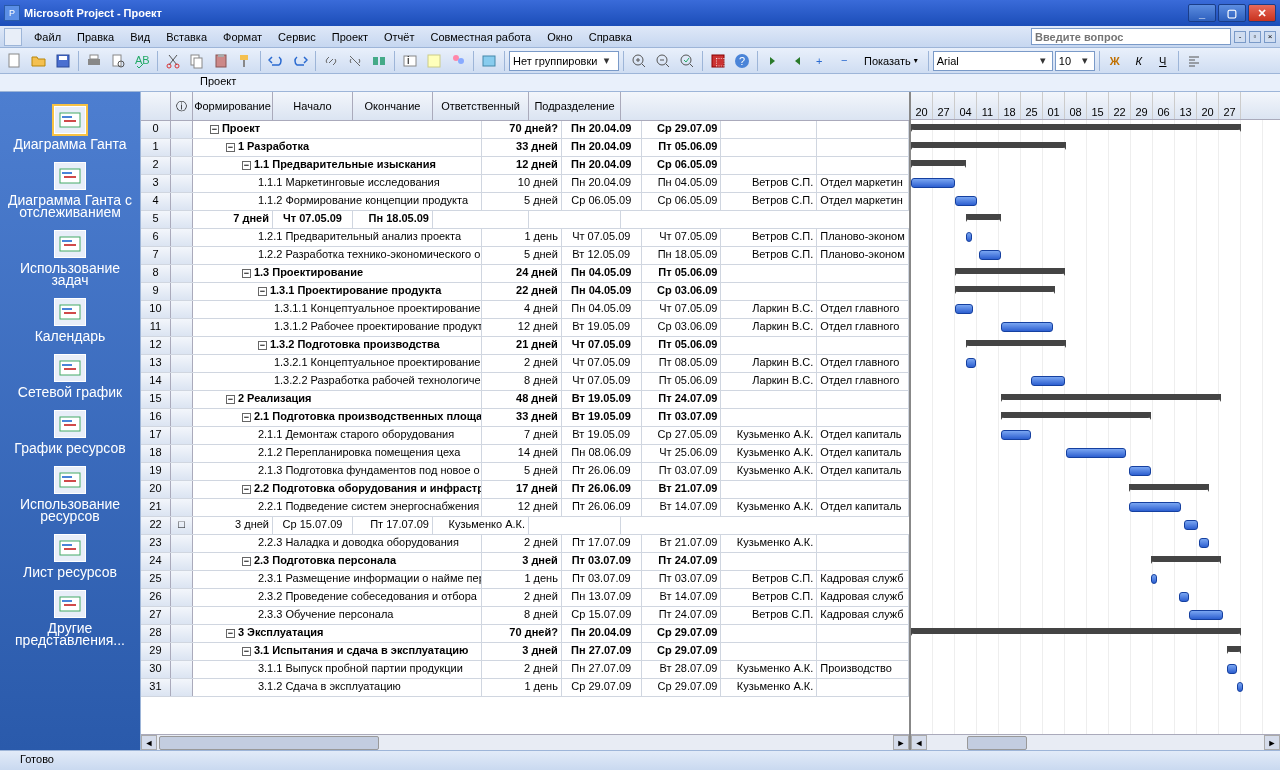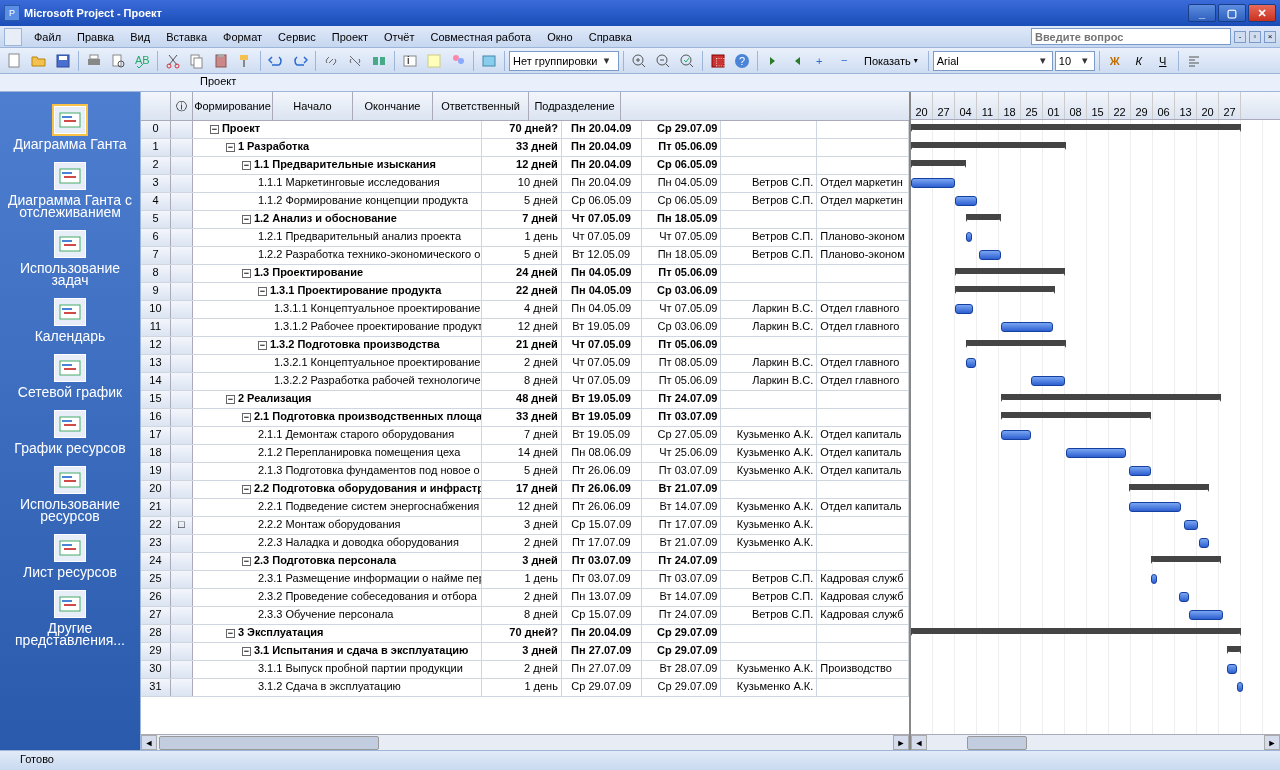--- a/index.html
+++ b/index.html
@@ -472,23 +472,20 @@
               </div>
     <div class="gc dur ">5 дней</div>
     <div class="gc start ">Ср 06.05.09</div>
     <div class="gc end ">Ср 06.05.09</div>
     <div class="gc resp">Ветров С.П.</div>
     <div class="gc dept">Отдел маркетин</div>
             </div>
             <div class="grow">
     <div class="gc rowid">5</div>
     <div class="gc info"></div>
-    <div class="gc name bold">
-                <div class="indent3"><span class="exp">−</span>1.2 Анализ и обоснование</div>
-              </div>
     <div class="gc dur bold">7 дней</div>
     <div class="gc start bold">Чт 07.05.09</div>
     <div class="gc end bold">Пн 18.05.09</div>
     <div class="gc resp"></div>
     <div class="gc dept"></div>
             </div>
             <div class="grow">
     <div class="gc rowid">6</div>
     <div class="gc info"></div>
     <div class="gc name ">
@@ -676,23 +673,20 @@
               </div>
     <div class="gc dur ">12 дней</div>
     <div class="gc start ">Пт 26.06.09</div>
     <div class="gc end ">Вт 14.07.09</div>
     <div class="gc resp">Кузьменко А.К.</div>
     <div class="gc dept">Отдел капиталь</div>
             </div>
             <div class="grow">
     <div class="gc rowid">22</div>
     <div class="gc info">□</div>
-    <div class="gc name ">
-                <div class="indent4">2.2.2 Монтаж оборудования</div>
-              </div>
     <div class="gc dur ">3 дней</div>
     <div class="gc start ">Ср 15.07.09</div>
     <div class="gc end ">Пт 17.07.09</div>
     <div class="gc resp">Кузьменко А.К.</div>
     <div class="gc dept"></div>
             </div>
             <div class="grow">
     <div class="gc rowid">23</div>
     <div class="gc info"></div>
     <div class="gc name ">

